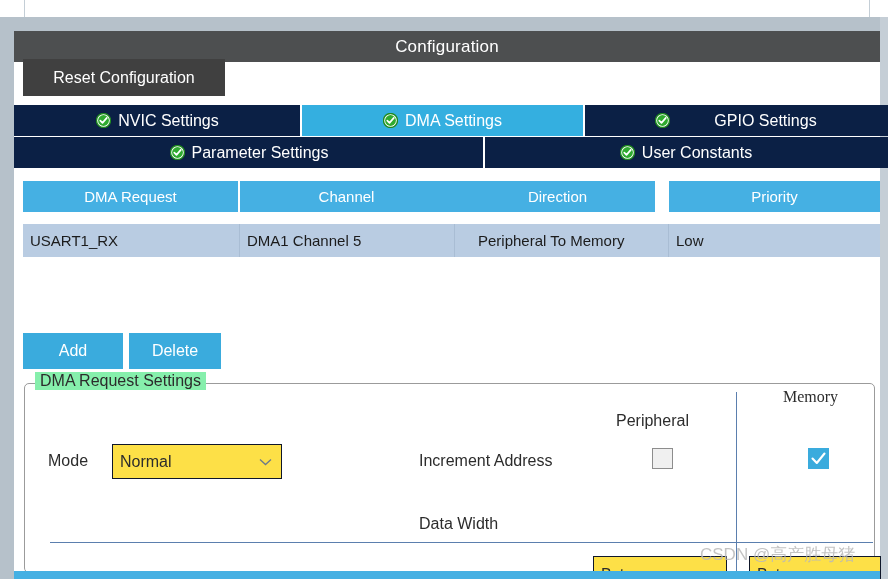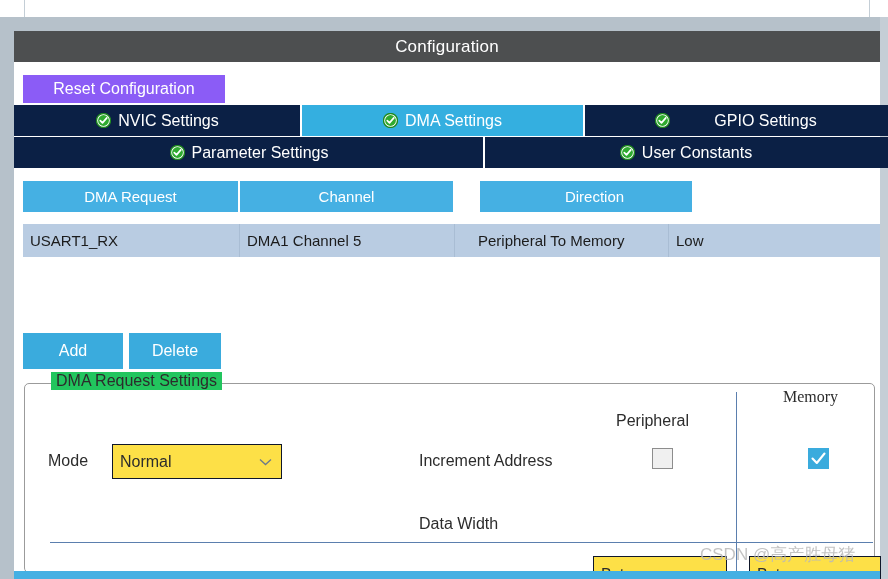--- a/index.html
+++ b/index.html
@@ -73,23 +73,23 @@
     font-size: 17px;
     display: flex;
     align-items: center;
     justify-content: center;
     letter-spacing: 0.2px;
   }
 
   
   .reset-btn {
     position: absolute;
-    left: 9px; top: 44px;
-    width: 202px; height: 28px;
-    background: #8b5cf6;
+    left: 9px; top: 28px;
+    width: 202px; height: 37px;
+    background: #404040;
     color: #ffffff;
     font-size: 16px;
     display: flex;
     align-items: center;
     justify-content: center;
     border: none;
     cursor: pointer;
     font-family: "Liberation Sans", sans-serif;
   }
 
@@ -202,22 +202,22 @@
   .groupbox {
     position: absolute;
     left: 10px; top: 352px;
     width: 851px; height: 190px;
     border: 1px solid #9b9b9b;
     border-radius: 5px;
     box-sizing: border-box;
   }
   .groupbox-legend {
     position: absolute;
-    left: 26px; top: -12px;
-    background: #22c55e;
+    left: 10px; top: -12px;
+    background: #86efac;
     padding: 0 5px;
     font-size: 16px;
     color: #2c2c2c;
   }
 
   .gb-label {
     position: absolute;
     font-size: 16px;
     color: #2c2c2c;
     white-space: nowrap;
@@ -379,21 +379,22 @@
             </svg></span>
           <span>User Constants</span>
         </div>
         <div class="tab-sep" style="left: 469px;"></div>
       </div>
 
     <div class="dma-table">
       <div class="table-head" id="tablehead">
           <div class="th" style="left: 0px; width: 215px;">DMA Request</div>
           <div class="th" style="left: 217px; width: 213px;">Channel</div>
-          <div class="th" style="left: 457px; width: 212px; padding-left: 17px;">Direction</div>
+          <div class="th" style="left: 420px; width: 212px; padding-left: 17px;">Direction</div>
+          <div class="th" style="left: 646px; width: 211px;">Priority</div>
         </div>
       <div class="table-body" id="tablebody">
           <div class="row-selected"></div>
           <div class="td" style="left: 0px; width: 217px;">USART1_RX</div>
           <div class="td" style="left: 217px; width: 215px;">DMA1 Channel 5</div>
           <div class="td-sep" style="left: 216px;"></div>
           <div class="td" style="left: 448px; width: 214px;">Peripheral To Memory</div>
           <div class="td-sep" style="left: 431px;"></div>
           <div class="td" style="left: 646px; width: 211px;">Low</div>
           <div class="td-sep" style="left: 645px;"></div>

